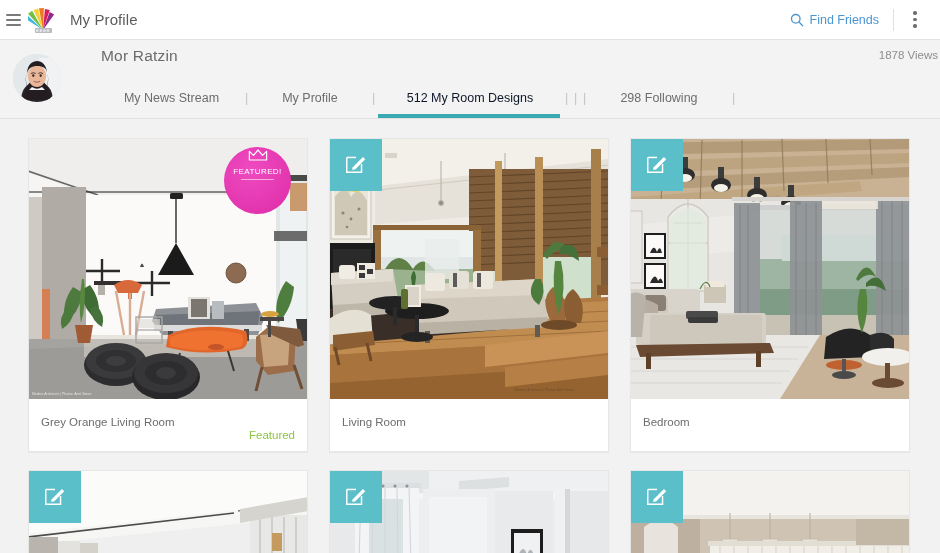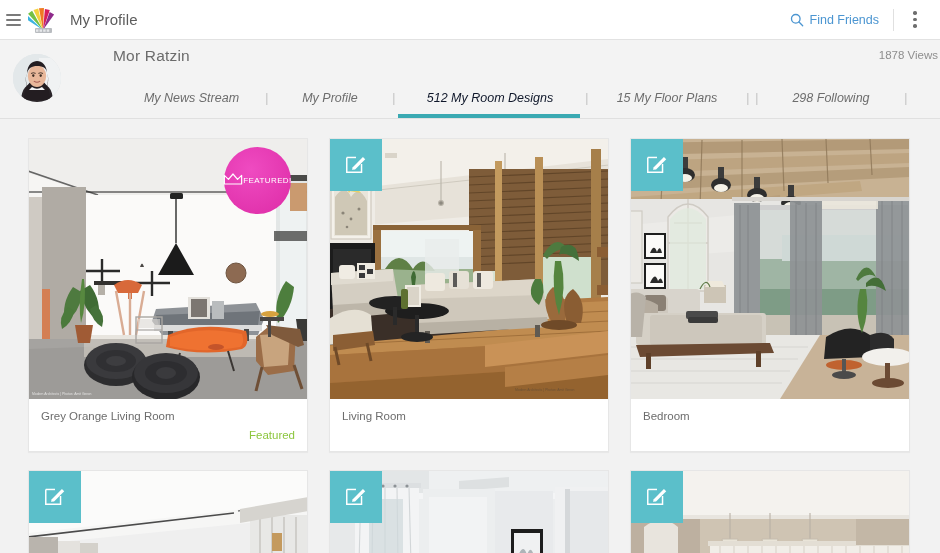--- a/index.html
+++ b/index.html
@@ -82,40 +82,39 @@
     margin: 14px 0 0 13px;
     overflow: hidden;
     flex: 0 0 auto;
     background: #dfe4e6;
     position: relative;
     cursor: pointer;
   }
   .profile-body { flex: 1 1 auto; position: relative; }
   .profile-name {
     position: absolute;
-    left: 52px; top: 7px;
+    left: 40px; top: 7px;
     font-size: 15.5px;
     color: #6b6b6b;
     letter-spacing: .2px;
   }
   .views-count {
     position: absolute;
     right: 2px; top: 9px;
     font-size: 11.5px;
     color: #8e8e8e;
   }
 
   
   .tabs {
     position: absolute;
-    left: 60px; right: 0; bottom: 0;
+    left: 40px; right: 0; bottom: 0;
     height: 40px;
     display: flex;
     align-items: center;
-    font-style: italic;
   }
   .tab {
     font-size: 12.5px;
     color: #6d6d6d;
     padding: 0 0 0 0;
     height: 100%;
     display: flex; align-items: center; justify-content: center;
     position: relative;
     cursor: pointer;
     white-space: nowrap;
@@ -179,42 +178,42 @@
     z-index: 6;
     cursor: pointer;
   }
   .featured-badge {
     position: absolute;
     right: 16px; top: 8px;
     width: 67px; height: 67px;
     border-radius: 50%;
     background: #e734b4;
     background: radial-gradient(circle at 40% 34%, #ef4bc1 0%, #dd2ba6 100%);
-    display: flex; flex-direction: row;
-    align-items: center; justify-content: center;
+    display: flex; flex-direction: column;
+    align-items: center; justify-content: flex-start;
     z-index: 7;
     cursor: pointer;
   }
   .featured-badge .crown { margin-bottom: 2px; }
   .featured-badge .ftxt {
     color: #ffffff;
     font-size: 8px;
     letter-spacing: .4px;
     font-weight: normal;
     text-align: center;
   }
   .featured-badge .fline {
     width: 33px; height: 1px;
     background: rgba(255,255,255,.55);
     margin-top: 3px;
   }
   .card-meta {
     height: 52px;
     position: relative;
-    padding: 11px 12px 0 12px;
+    padding: 17px 12px 0 12px;
   }
   .card-title {
     font-size: 11.5px;
     color: #6d6d6d;
   }
   .card-flag {
     position: absolute;
     right: 12px; bottom: 10px;
     font-size: 11.5px;
     color: #8cc63e;
@@ -296,21 +295,20 @@
     <div class="profile-name">Mor Ratzin</div>
     <div class="views-count">1878 Views</div>
 
     <div class="tabs">
       <div class="tab t0">My News Stream</div>
       <span class="tab-sep">|</span>
       <div class="tab t1">My Profile</div>
       <span class="tab-sep">|</span>
       <div class="tab t2 active">512 My Room Designs</div>
       <span class="tab-sep">|</span>
-      <div class="tab t3">15 My Floor Plans</div>
       <span class="tab-sep">|</span>
       <span class="tab-sep">|</span>
       <div class="tab t5">298 Following</div>
       <span class="tab-sep">|</span>
     </div>
   </div>
 </div>
 
 <div class="grid-wrap">
   <div class="grid">

